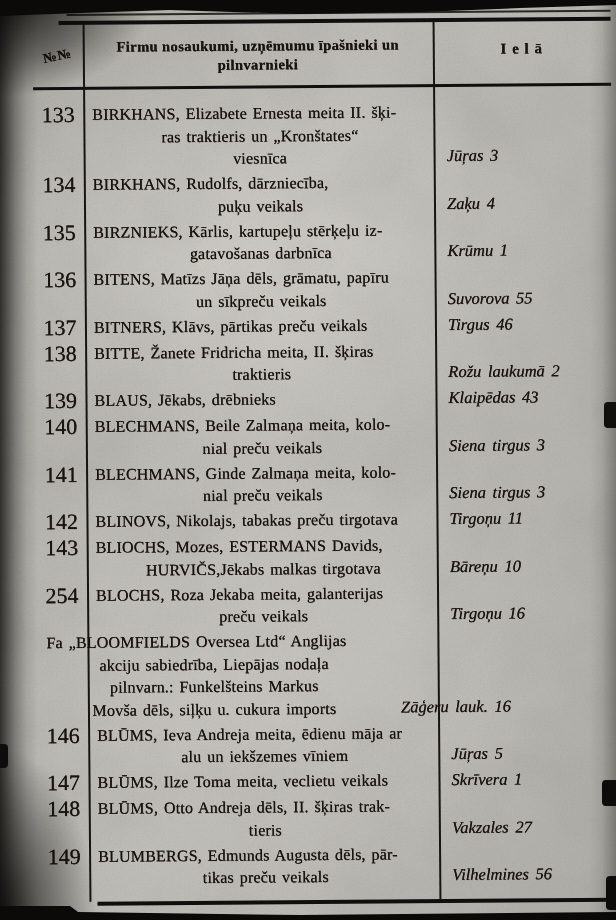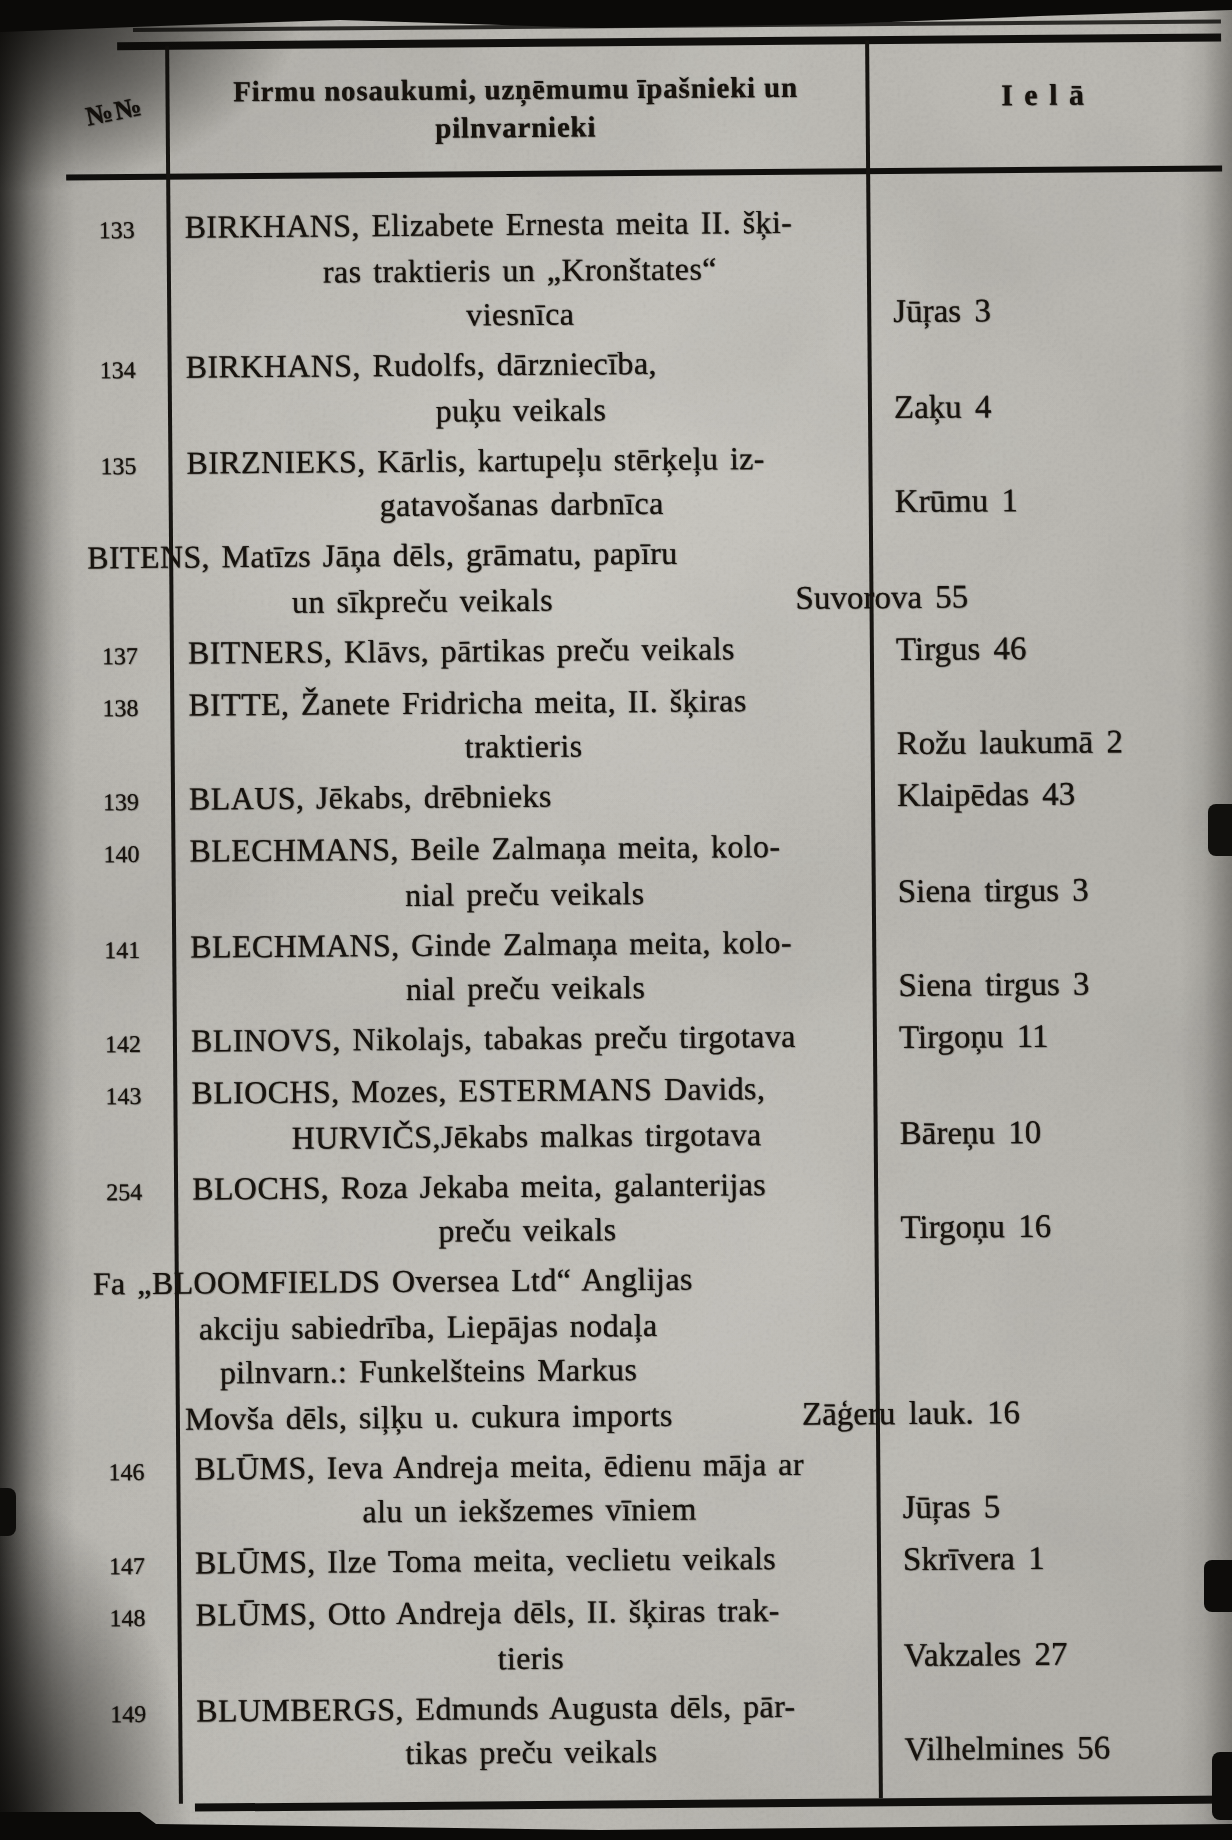--- a/index.html
+++ b/index.html
@@ -35,29 +35,29 @@
   .h-num  { width:50px; display:flex; align-items:center; justify-content:center; }
   .h-num span { transform:rotate(-11deg); font-size:13.5px; letter-spacing:1px; }
   .h-name { width:350px; box-sizing:border-box; text-align:center; padding-top:13px;
             font-size:14.5px; line-height:19px; letter-spacing:.4px; }
   .h-street { flex:1; display:flex; align-items:center; justify-content:center;
             font-size:15px; letter-spacing:1px; padding-bottom:8px; }
 
   .tbody { position:absolute; top:84px; left:0; right:0; bottom:14px; padding-top:6px;
            overflow:hidden; }
   .row { display:flex; margin-bottom:2.5px; }
-  .c-num { width:50px; text-align:center; font-size:12px; line-height:22.5px; flex:none; }
+  .c-num { width:50px; text-align:center; font-size:22px; line-height:22.5px; flex:none; }
   .c-name { width:350px; box-sizing:border-box; padding:0 6px 0 9px; flex:none;
             font-size:16px; line-height:22.5px; }
   .ln { white-space:nowrap; letter-spacing:.2px; word-spacing:1.6px; }
   .ln-cont { text-align:center; }
   .c-addr { flex:1; box-sizing:border-box; padding:0 2px 1px 13px;
             display:flex; flex-direction:column; justify-content:flex-end;
             font-size:16.5px; line-height:22.5px; }
-  .addr { white-space:nowrap; word-spacing:2.5px; }
+  .addr { white-space:nowrap; word-spacing:2.5px;font-style:italic; }
   .table-area, .table-area * {
     text-shadow: 0 0 .6px rgba(23,19,14,.85), .4px .4px 0 rgba(23,19,14,.22);
   }
 
   
   .edge { position:absolute; pointer-events:none; }
   .edge-top { top:0; left:0; width:616px; height:16px; background:#0b0a08;
     clip-path:polygon(0 0,616px 0,616px 5px,520px 8px,420px 12px,300px 14px,170px 10px,80px 13px,0 16px); }
   .edge-bottom { bottom:0; left:0; width:616px; height:14px; background:#0b0a08;
     clip-path:polygon(0 14px,0 0,70px 0,78px 6px,300px 9px,616px 6px,616px 14px); }
@@ -126,20 +126,21 @@
         <div class="c-num">135</div>
         <div class="c-name">
           <div class="ln ln-first">BIRZNIEKS, Kārlis, kartupeļu stērķeļu iz-</div>
           <div class="ln ln-cont">gatavošanas darbnīca</div>
         </div>
         <div class="c-addr">
           <div class="addr">Krūmu 1</div>
         </div>
       </div>
       <div class="row">
+        <div class="c-num">136</div>
         <div class="c-name">
           <div class="ln ln-first">BITENS, Matīzs Jāņa dēls, grāmatu, papīru</div>
           <div class="ln ln-cont">un sīkpreču veikals</div>
         </div>
         <div class="c-addr">
           <div class="addr">Suvorova 55</div>
         </div>
       </div>
       <div class="row">
         <div class="c-num">137</div>

